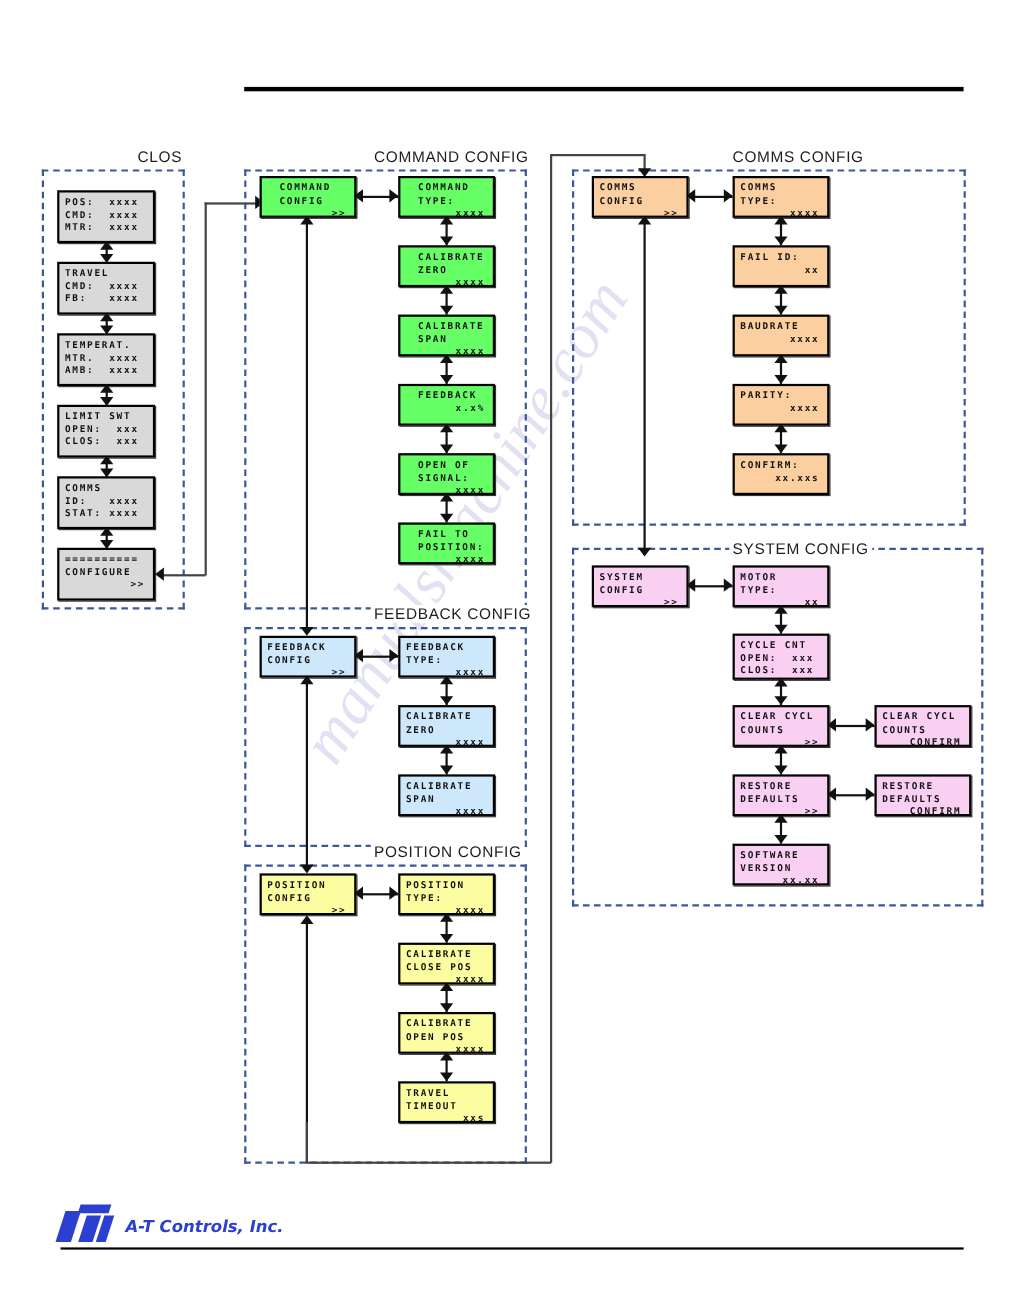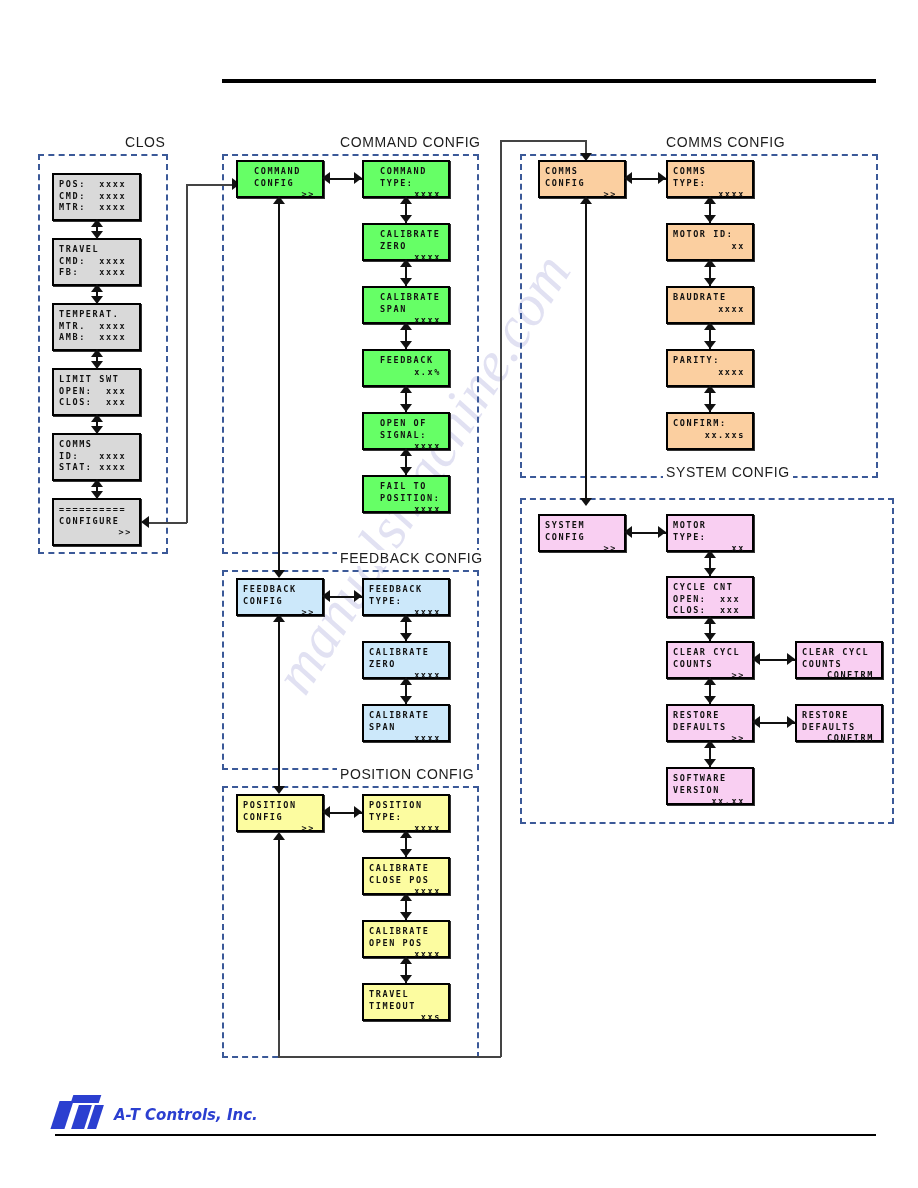--- a/index.html
+++ b/index.html
@@ -74,21 +74,21 @@
   <div class="group" style="left:520px;top:34px;width:358px;height:324px;"></div>
   <div class="group-title" style="left:663px;top:14px;">COMMS CONFIG</div>
 
   <div class="group" style="left:222px;top:450px;width:257px;height:200px;"></div>
   <div class="group-title" style="left:337px;top:430px;">FEEDBACK CONFIG</div>
 
   <div class="group" style="left:222px;top:666px;width:257px;height:272px;"></div>
   <div class="group-title" style="left:337px;top:646px;">POSITION CONFIG</div>
 
   <div class="group" style="left:520px;top:378px;width:374px;height:326px;"></div>
-  <div class="group-title" style="left:663px;top:344px;">SYSTEM CONFIG</div>
+  <div class="group-title" style="left:663px;top:371px;">SYSTEM CONFIG</div>
 
   <div class="lcd c-grey" style="left:52px;top:53px;width:89px;height:48px;">
     <span class="l">POS:  xxxx</span>
     <span class="l">CMD:  xxxx</span>
     <span class="l">MTR:  xxxx</span>
   </div>
   <div class="lcd c-grey" style="left:52px;top:118px;width:89px;height:48px;">
     <span class="l">TRAVEL</span>
     <span class="l">CMD:  xxxx</span>
     <span class="l">FB:   xxxx</span>
@@ -290,21 +290,21 @@
     <span class="l">COMMS</span>
     <span class="l">CONFIG</span>
     <span class="r">&gt;&gt;</span>
   </div>
   <div class="lcd c-orange" style="left:666px;top:40px;width:88px;height:38px;">
     <span class="l">COMMS</span>
     <span class="l">TYPE:</span>
     <span class="r">xxxx</span>
   </div>
   <div class="lcd c-orange" style="left:666px;top:103px;width:88px;height:38px;">
-    <span class="l">MOTOR ID:</span>
+    <span class="l">FAIL ID:</span>
     <span class="l"></span>
     <span class="r">xx</span>
   </div>
   <div class="lcd c-orange" style="left:666px;top:166px;width:88px;height:38px;">
     <span class="l">BAUDRATE</span>
     <span class="l"></span>
     <span class="r">xxxx</span>
   </div>
   <div class="lcd c-orange" style="left:666px;top:229px;width:88px;height:38px;">
     <span class="l">PARITY:</span>

